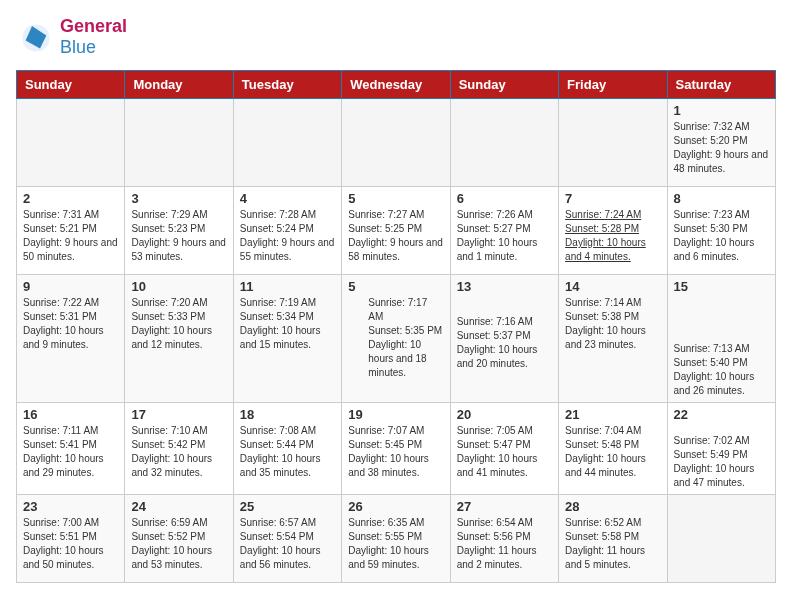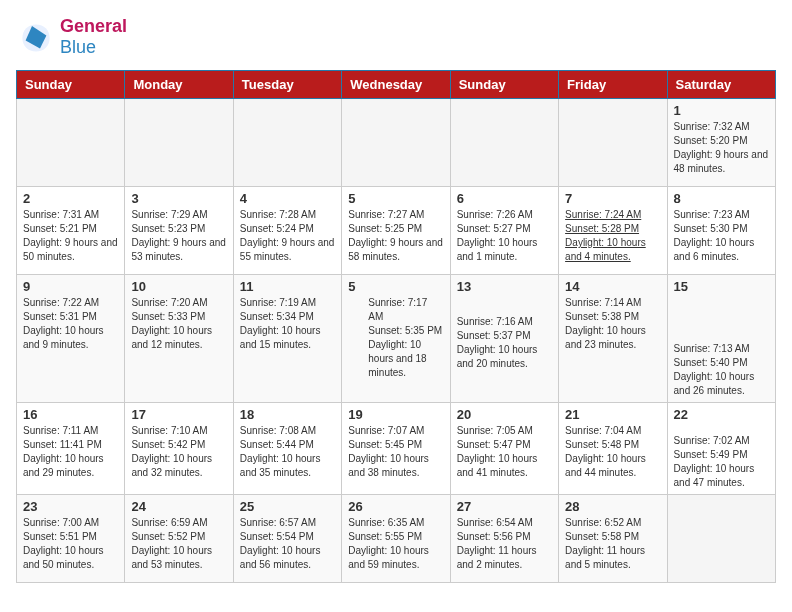--- a/index.html
+++ b/index.html
@@ -211,21 +211,21 @@
           <span class="day-number">15</span>
           <div class="day-info" style="white-space: pre-line; margin-top: 48px;">Sunrise: 7:13 AM
 Sunset: 5:40 PM
 Daylight: 10 hours and 26 minutes.</div>
         </td>
       </tr>
       <tr>
         <td>
           <span class="day-number">16</span>
           <div class="day-info" style="white-space: pre-line;">Sunrise: 7:11 AM
-Sunset: 11:41 PM
+Sunset: 5:41 PM
 Daylight: 10 hours and 29 minutes.</div>
         </td>
         <td>
           <span class="day-number">17</span>
           <div class="day-info" style="white-space: pre-line;">Sunrise: 7:10 AM
 Sunset: 5:42 PM
 Daylight: 10 hours and 32 minutes.</div>
         </td>
         <td>
           <span class="day-number">18</span>

